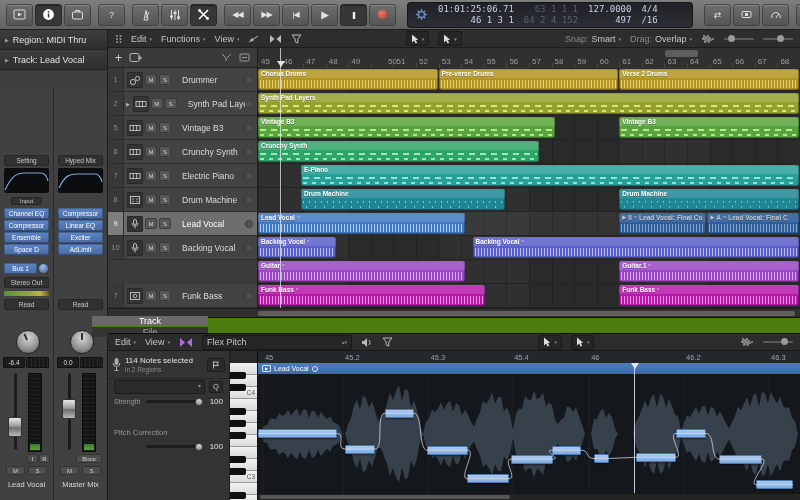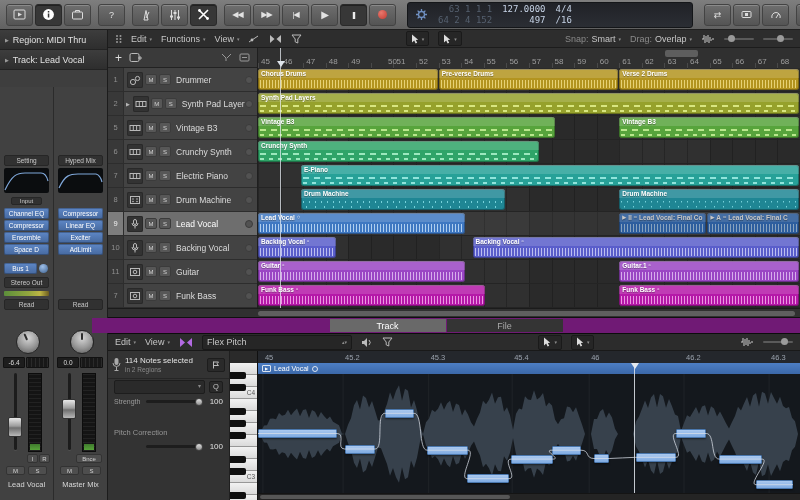--- a/index.html
+++ b/index.html
@@ -99,21 +99,21 @@
   .trow.sel{background:#6e6e6e;}
   .tnum{width:15px;align-self:stretch;background:#383838;color:#8f8f8f;font-size:7.5px;
     display:flex;align-items:center;justify-content:center;border-right:1px solid #2d2d2d;}
   .sel .tnum{background:#7d7d7d;color:#f2f2f2;}
   .tdisc{font-size:5px;color:#b5b5b5;margin-left:2px;}
   .ticon{width:16px;height:16px;margin:0 2px 0 3px;border-radius:2px;background:#333;
     box-shadow:inset 0 0 0 1px #292929;display:flex;align-items:center;justify-content:center;flex:none;}
   .tbtn2{width:12px;height:11px;border-radius:2px;background:#575757;border:1px solid #3b3b3b;
     color:#d2d2d2;font-size:6px;display:flex;align-items:center;justify-content:center;
     margin-right:2px;box-sizing:border-box;flex:none;}
-  .tname{font-size:8.5px;color:#dcdcdc;margin-left:3px;flex:1;white-space:nowrap;overflow:hidden;}
+  .tname{font-size:8.5px;color:#dcdcdc;margin-left:9px;flex:1;white-space:nowrap;overflow:hidden;}
   .sel .tname{color:#fff;}
   .tdot{width:6px;height:6px;border-radius:50%;background:#525252;border:1px solid #3c3c3c;margin-right:4px;flex:none;}
   #lanes{position:absolute;left:258px;top:68px;right:0;height:240px;background:#2c2c2c;
     background-image:repeating-linear-gradient(90deg,rgba(0,0,0,.22) 0 1px,transparent 1px 22.5833px),
       repeating-linear-gradient(90deg,rgba(255,255,255,.02) 0 90.333px,rgba(0,0,0,.05) 90.333px 180.666px);}
   .lane{position:absolute;left:0;right:0;height:24px;border-bottom:1px solid #242424;box-sizing:border-box;}
   .lane.sel{background:rgba(255,255,255,.05);}
   .region{position:absolute;top:1px;height:21px;border-radius:3px;overflow:hidden;
     box-shadow:inset 0 0 0 1px rgba(0,0,0,.3),inset 0 1px rgba(255,255,255,.28);}
   .region.take{filter:brightness(.78) saturate(1.1);}
@@ -133,22 +133,22 @@
       repeating-linear-gradient(90deg,rgba(0,0,0,0) 0 3px,var(--rl) 3px 4px,rgba(0,0,0,0) 4px 9px);
     background-size:100% 1.5px,100% 1.5px;background-position:0 1px,0 6px;background-repeat:repeat-x;}
   #arr-playhead{position:absolute;left:280px;top:48px;width:1px;height:260px;background:rgba(228,233,240,.75);z-index:5;}
   #arr-ph-tri{position:absolute;left:277px;top:61px;width:0;height:0;z-index:6;
     border:4px solid transparent;border-top:6px solid #dfe5ec;}
 
   
   #hscroll{position:absolute;left:108px;top:308px;right:0;height:10px;background:#303030;
     border-top:1px solid #1b1b1b;border-bottom:1px solid #101010;box-sizing:border-box;}
   #hthumb{position:absolute;left:150px;right:5px;top:2px;height:5px;background:#5f5f5f;border-radius:3px;}
-  #tabbar{position:absolute;left:92px;top:318px;right:0;height:15px;background:#701a75;
-    display:flex;justify-content:center;gap:1px;padding-top:1px;box-sizing:border-box;}
+  #tabbar{position:absolute;left:92px;top:318px;right:0;height:15px;background:#4d7c0f;
+    display:flex;justify-content:center;gap:1px;padding-top:1px;box-sizing:border-box;flex-direction:column;}
   .tab{width:116px;height:13px;background:#343434;color:#a8a8a8;font-size:9px;
     display:flex;align-items:center;justify-content:center;}
   .tab.active{background:#696969;color:#fff;}
   #etoolbar{position:absolute;left:108px;top:333px;right:0;height:18px;background:#2c2c2c;
     border-top:1px solid #0c0c0c;border-bottom:1px solid #191919;display:flex;align-items:center;
     gap:9px;padding:0 7px;font-size:9px;color:#c6c6c6;box-sizing:border-box;}
   .fpbox{display:flex;align-items:center;gap:1px;min-width:140px;height:13px;padding:0 4px;
     background:#262626;border:1px solid #191919;border-radius:2px;}
 
   
@@ -283,20 +283,24 @@
           <div class="rec"></div>
         </div>
     </div>
     <div id="lcd">
       <span>
           <svg width="13" height="13" viewBox="0 0 13 13">
             <circle cx="6.5" cy="6.5" r="3" fill="none" stroke="#6f8fc0" stroke-width="1.4"></circle>
             <path d="M6.5,1 V3 M6.5,10 V12 M1,6.5 H3 M10,6.5 H12 M2.6,2.6 L4,4 M9,9 L10.4,10.4 M10.4,2.6 L9,4 M4,9 L2.6,10.4" stroke="#6f8fc0" stroke-width="1.3"></path>
           </svg>
         </span>
+      <div class="lcd-col">
+        <span>01:01:25:06.71</span>
+        <span>46 1 3  1</span>
+      </div>
       <div class="lcd-col lcd-dim">
         <span>63 1 1  1</span>
         <span>64 2 4 152</span>
       </div>
       <div class="lcd-col">
         <span>127.0000</span>
         <span>497</span>
       </div>
       <div class="lcd-col">
         <span>4/4</span>
@@ -640,33 +644,20 @@
           <svg width="12" height="12" viewBox="0 0 12 12">
             <rect x="4.5" y="1.5" width="3" height="5" rx="1.5" stroke="#b9b9b9" fill="none" stroke-width="1"></rect>
             <path d="M3,5 a3,3 0 0 0 6,0 M6,8 V10.5" stroke="#b9b9b9" fill="none" stroke-width="1"></path>
           </svg>
         </div>
         <div class="tbtn2">M</div>
         <div class="tbtn2">S</div>
         <div class="tname">Backing Vocal</div>
         <div class="tdot"></div>
       </div>
-      <div class="trow" style="top: 192px;">
-        <div class="tnum">11</div>
-        <div class="ticon">
-          <svg width="12" height="12" viewBox="0 0 12 12">
-            <rect x="1.5" y="2.5" width="9" height="7" stroke="#b9b9b9" fill="none" stroke-width="1"></rect>
-            <circle cx="6" cy="6" r="1.8" stroke="#b9b9b9" fill="none" stroke-width="1"></circle>
-          </svg>
-        </div>
-        <div class="tbtn2">M</div>
-        <div class="tbtn2">S</div>
-        <div class="tname">Guitar</div>
-        <div class="tdot"></div>
-      </div>
       <div class="trow" style="top: 216px;">
         <div class="tnum">7</div>
         <div class="ticon">
           <svg width="12" height="12" viewBox="0 0 12 12">
             <rect x="1.5" y="2.5" width="9" height="7" stroke="#b9b9b9" fill="none" stroke-width="1"></rect>
             <circle cx="6" cy="6" r="1.8" stroke="#b9b9b9" fill="none" stroke-width="1"></circle>
           </svg>
         </div>
         <div class="tbtn2">M</div>
         <div class="tbtn2">S</div>

